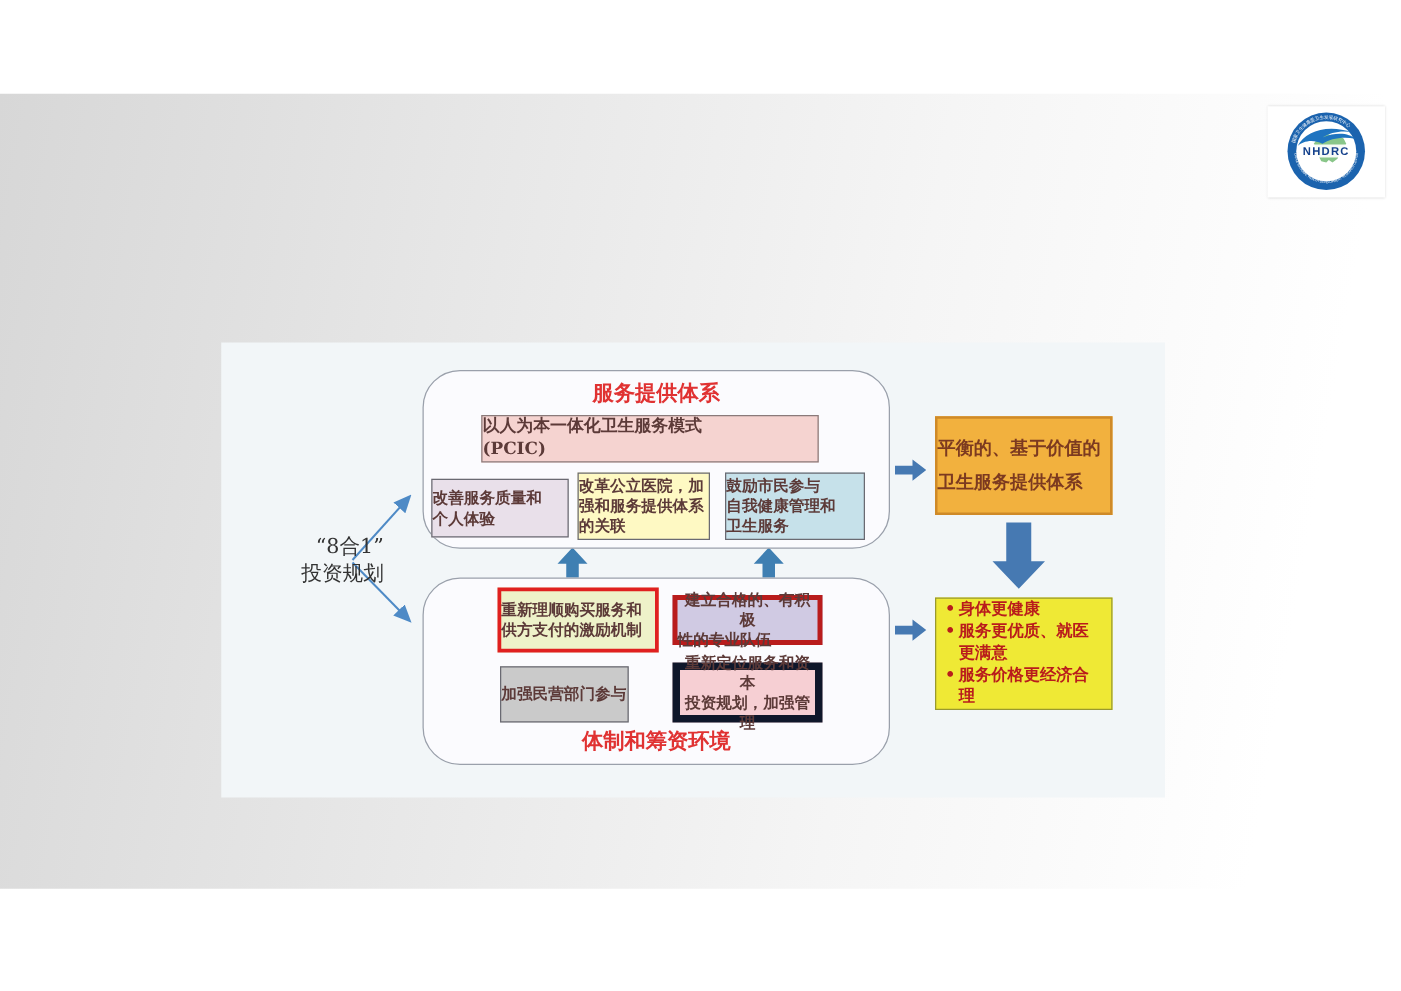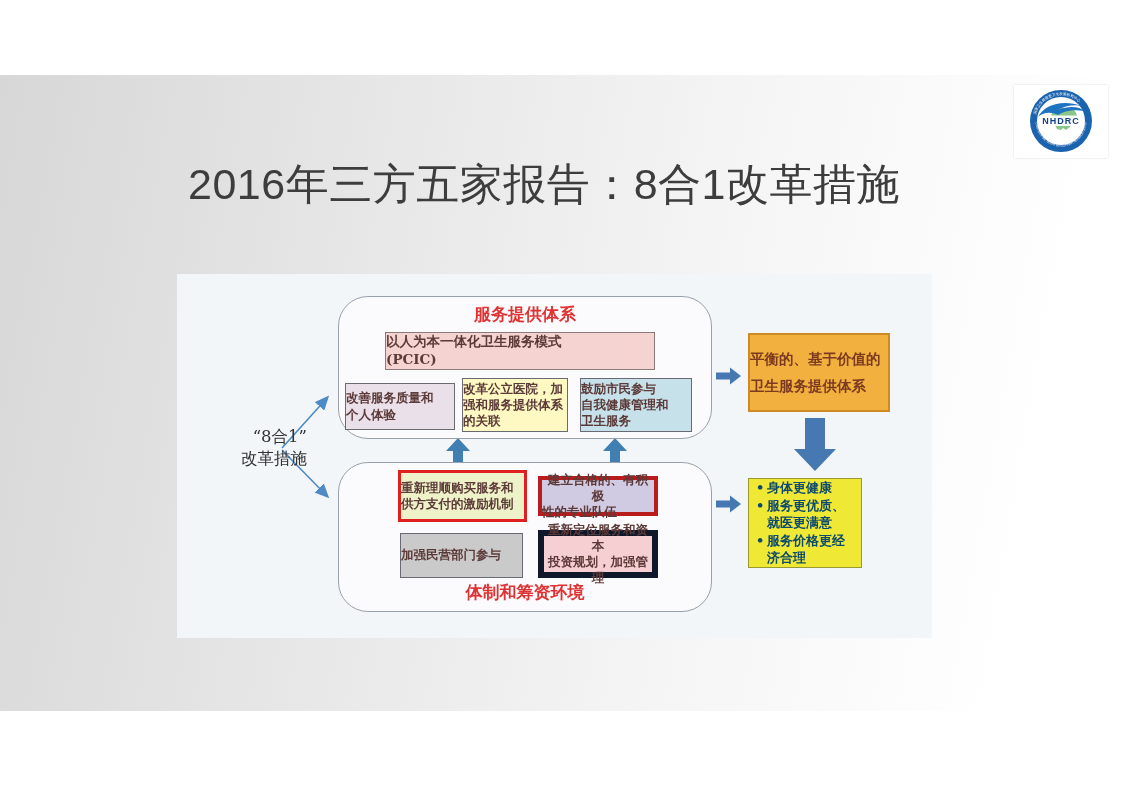--- a/index.html
+++ b/index.html
@@ -28,41 +28,40 @@
         font-family:"DejaVu Serif",serif;font-weight:bold;color:#5c3a38;
         font-size:12.5px;line-height:1.3;text-align:center;box-sizing:border-box;}
   .dbox span{display:block;}
   .pcic{left:208px;top:58px;width:270px;height:38px;background:#f5d3d0;border:1.4px solid #8a7a7a;
         font-size:13.5px;}
   .b-purple1{left:168px;top:109px;width:110px;height:47px;background:#e9e0ea;border:1px solid #6a6a72;}
   .b-green1{left:285px;top:104px;width:106px;height:54px;background:#fef9c3;border:1px solid #6a6a72;}
   .b-blue1{left:403px;top:104px;width:112px;height:54px;background:#c6e1ea;border:1px solid #6a6a72;}
   .b-red-highlight{left:221px;top:196px;width:129px;height:52px;background:#eef2c9;border:3px solid #e02020;}
   .b-purple2{left:361px;top:202px;width:120px;height:40px;background:#d0cae3;border:4px solid #b91c1c;}
-  .b-gray{left:223px;top:259px;width:123px;height:45px;background:#cacaca;border:1px solid #6a6a72;}
+  .b-gray{left:223px;top:259px;width:103px;height:45px;background:#cacaca;border:1px solid #6a6a72;}
   .b-pink2{left:361px;top:256px;width:120px;height:48px;background:#f6cfd3;border:6px solid #0f172a;}
   .left-label{position:absolute;left:18px;top:152px;width:112px;text-align:right;
         font-family:"DejaVu Serif",serif;font-size:16.5px;color:#333;line-height:1.35;}
   .orange-box{left:571px;top:59px;width:142px;height:79px;background:#f2b13e;border:2px solid #cf8a28;
         color:#7c3a20;font-size:14.5px;line-height:1.8;}
-  .yellow-box{left:571px;top:204px;width:114px;height:90px;background:#efe935;border:1.4px solid #99992f;
-        color:#0c4a6e;font-size:13px;align-items:center;justify-content:center;
+  .yellow-box{left:571px;top:204px;width:142px;height:90px;background:#efe935;border:1.4px solid #99992f;
+        color:#b91c1c;font-size:13px;align-items:center;justify-content:center;
         padding:4px 6px 4px 6px;text-align:left;}
   .yellow-box ul{margin:0;padding:0;list-style:none;}
   .yellow-box li{position:relative;padding-left:12px;line-height:1.35;}
   .yellow-box li::before{content:"•";position:absolute;left:1px;top:0;}
 </style>
 </head>
 <body>
 
 <div class="page">
 
   <div class="slide-band"></div>
 
-  <div class="slide-title">2016年三方五家报告：8合1改革措施</div>
 
   <div class="logo">
     <svg width="94" height="73" viewBox="0 0 94 73">
       <circle cx="47" cy="36" r="31" fill="#1b63ae"></circle>
       <circle cx="47" cy="36" r="24" fill="#ffffff"></circle>
       <defs>
         <path id="arcTop" d="M 21,36 A 26,26 0 1 1 73,36" fill="none"></path>
         <path id="arcBot" d="M 21.5,36 A 25.5,25.5 0 0 0 72.5,36" fill="none"></path>
       </defs>
       <text font-size="3.6" fill="#ffffff" font-family="DejaVu Sans, sans-serif">
@@ -109,21 +108,21 @@
       <path d="M426,177 L438,164 L450,177 L443,177 L443,188 L433,188 L433,177 Z" fill="#3f7fb2"></path>
 
       <path d="M539,98.5 L553,98.5 L553,93.5 L564,102 L553,110.5 L553,105.5 L539,105.5 Z" fill="#4679b2"></path>
       <path d="M539,226.5 L553,226.5 L553,221.5 L564,230 L553,238.5 L553,233.5 L539,233.5 Z" fill="#4679b2"></path>
 
       <path d="M628,144 L648,144 L648,175 L659,175 L638,197 L617,175 L628,175 Z" fill="#4679b2"></path>
     </svg>
 
     <div class="left-label">
       <span>“8合1”</span><br>
-      <span>改革措施</span>
+      <span>投资规划</span>
     </div>
 
     <div class="container-box container-top">
       <div class="container-title top-pos">服务提供体系</div>
     </div>
     <div class="dbox pcic">
       <span>以人为本一体化卫生服务模式</span>
       <span>(PCIC)</span>
     </div>
     <div class="dbox b-purple1">

